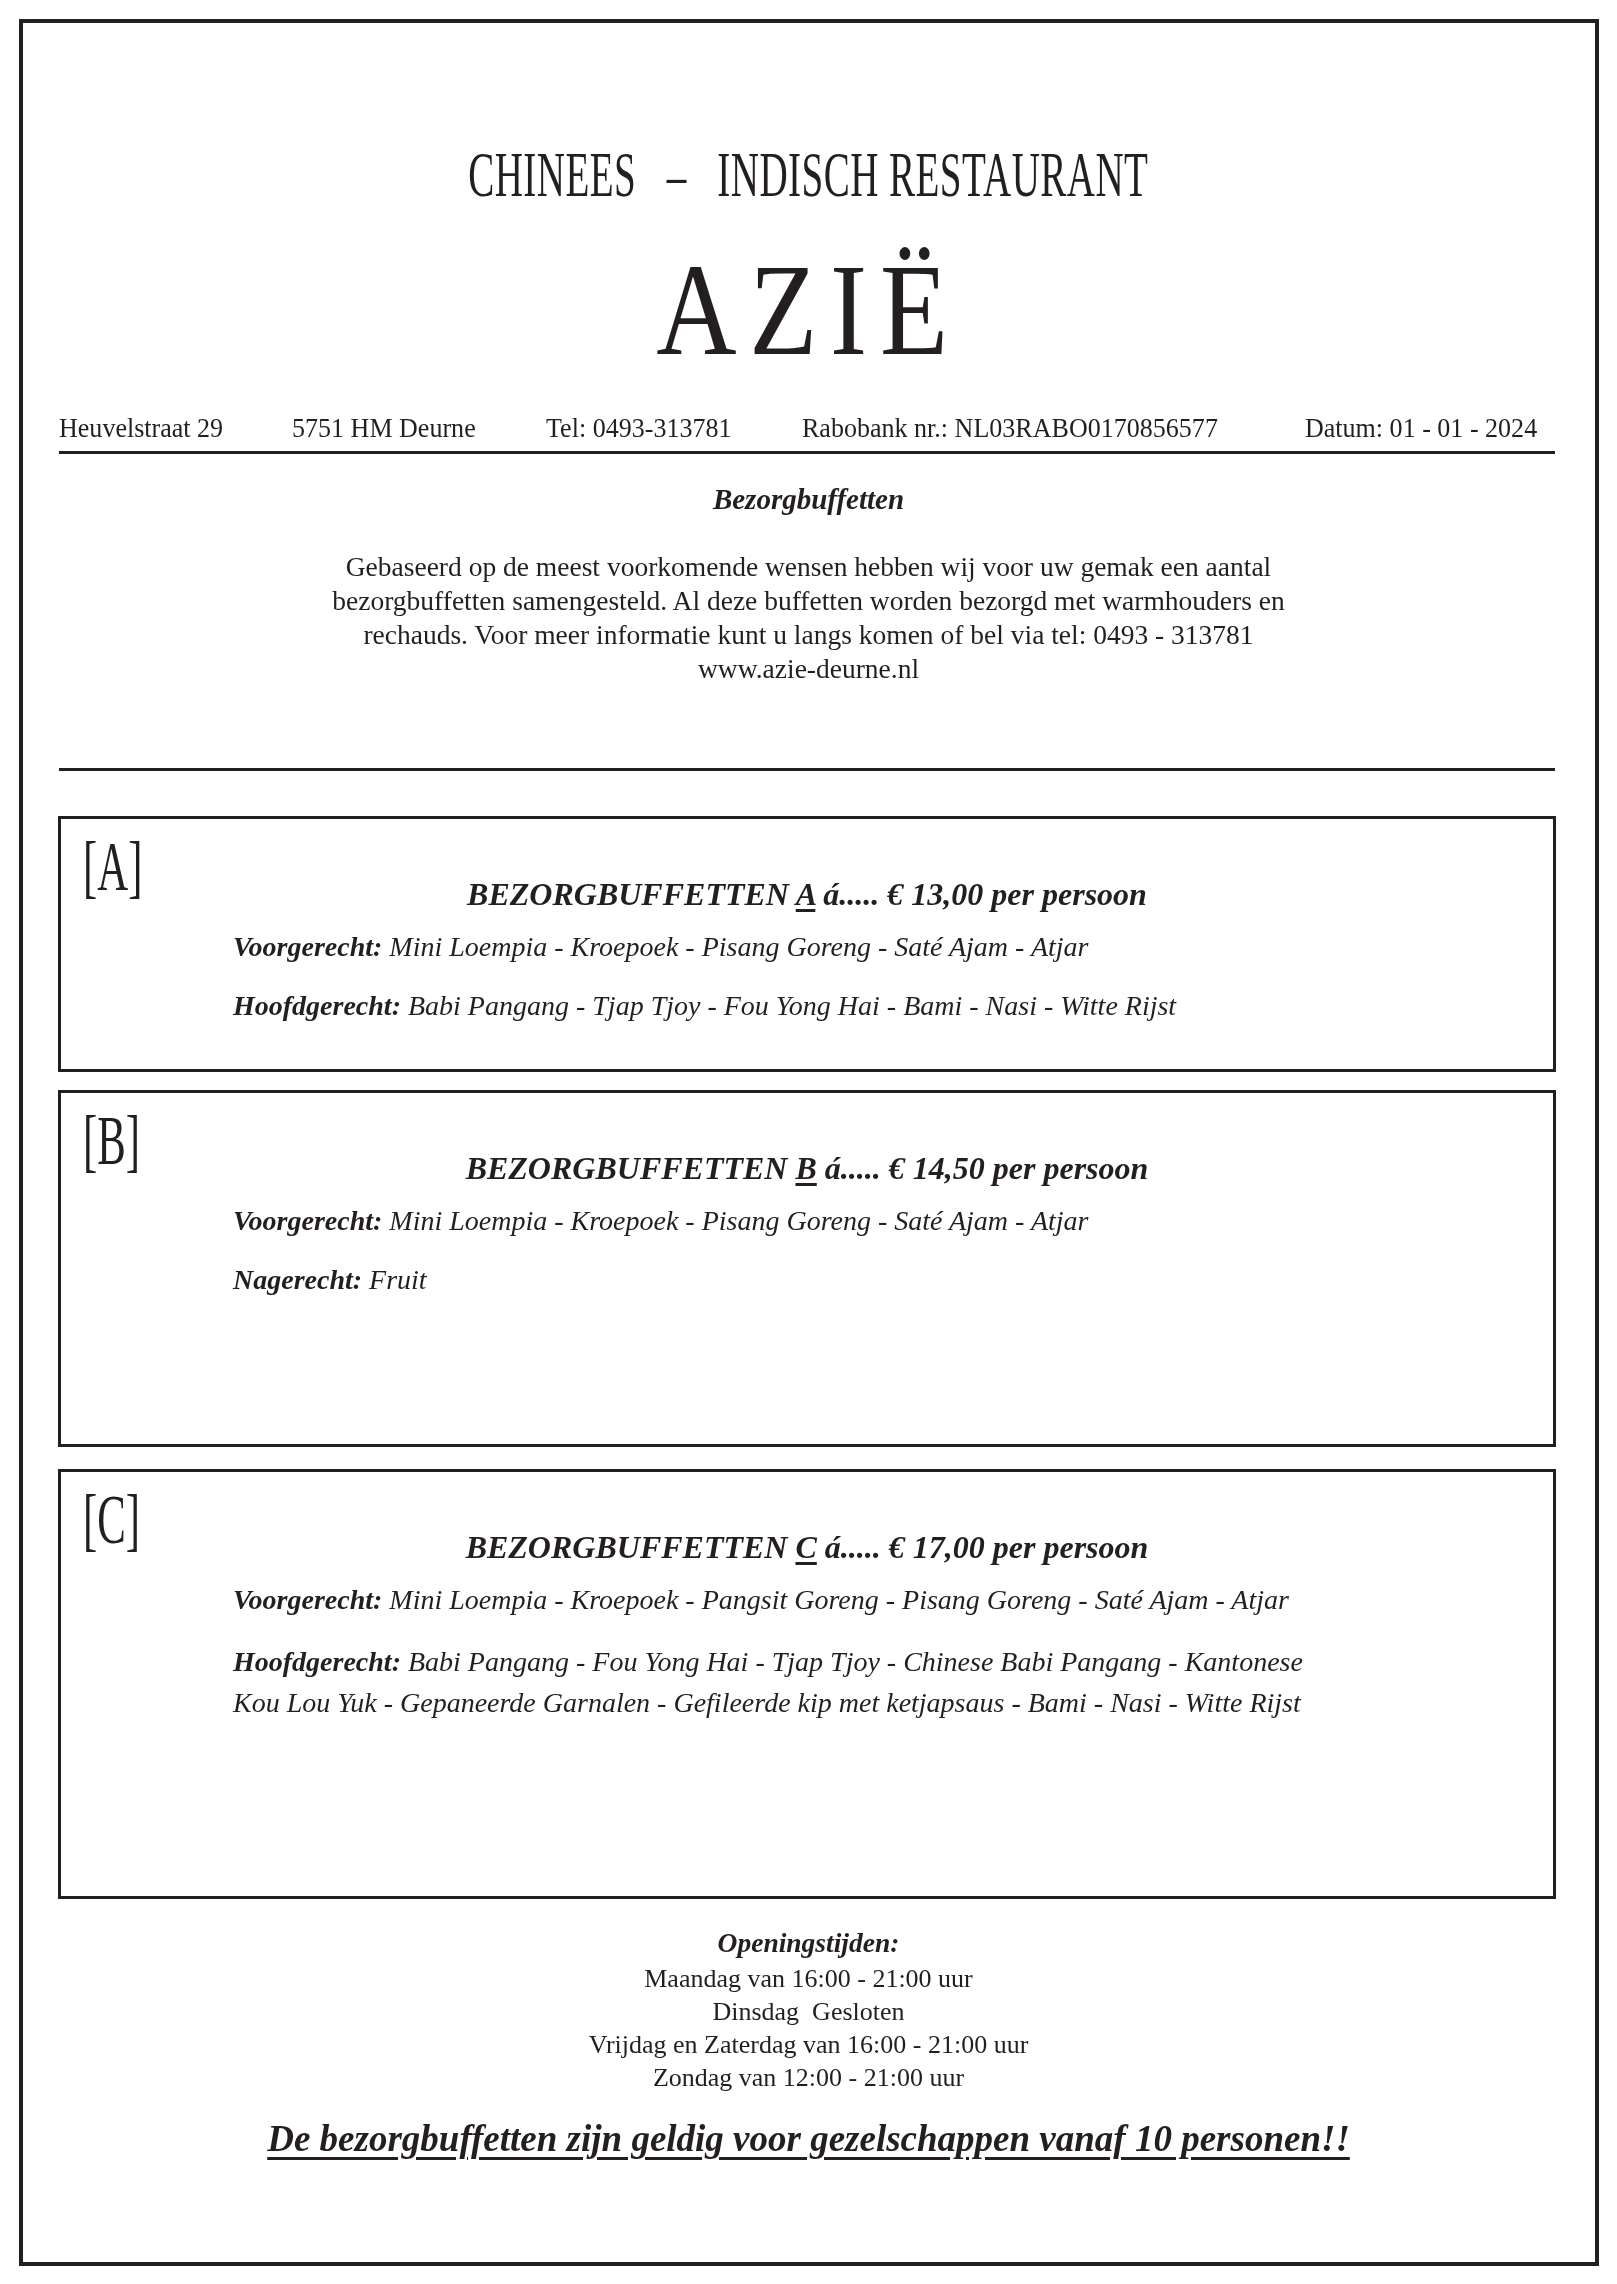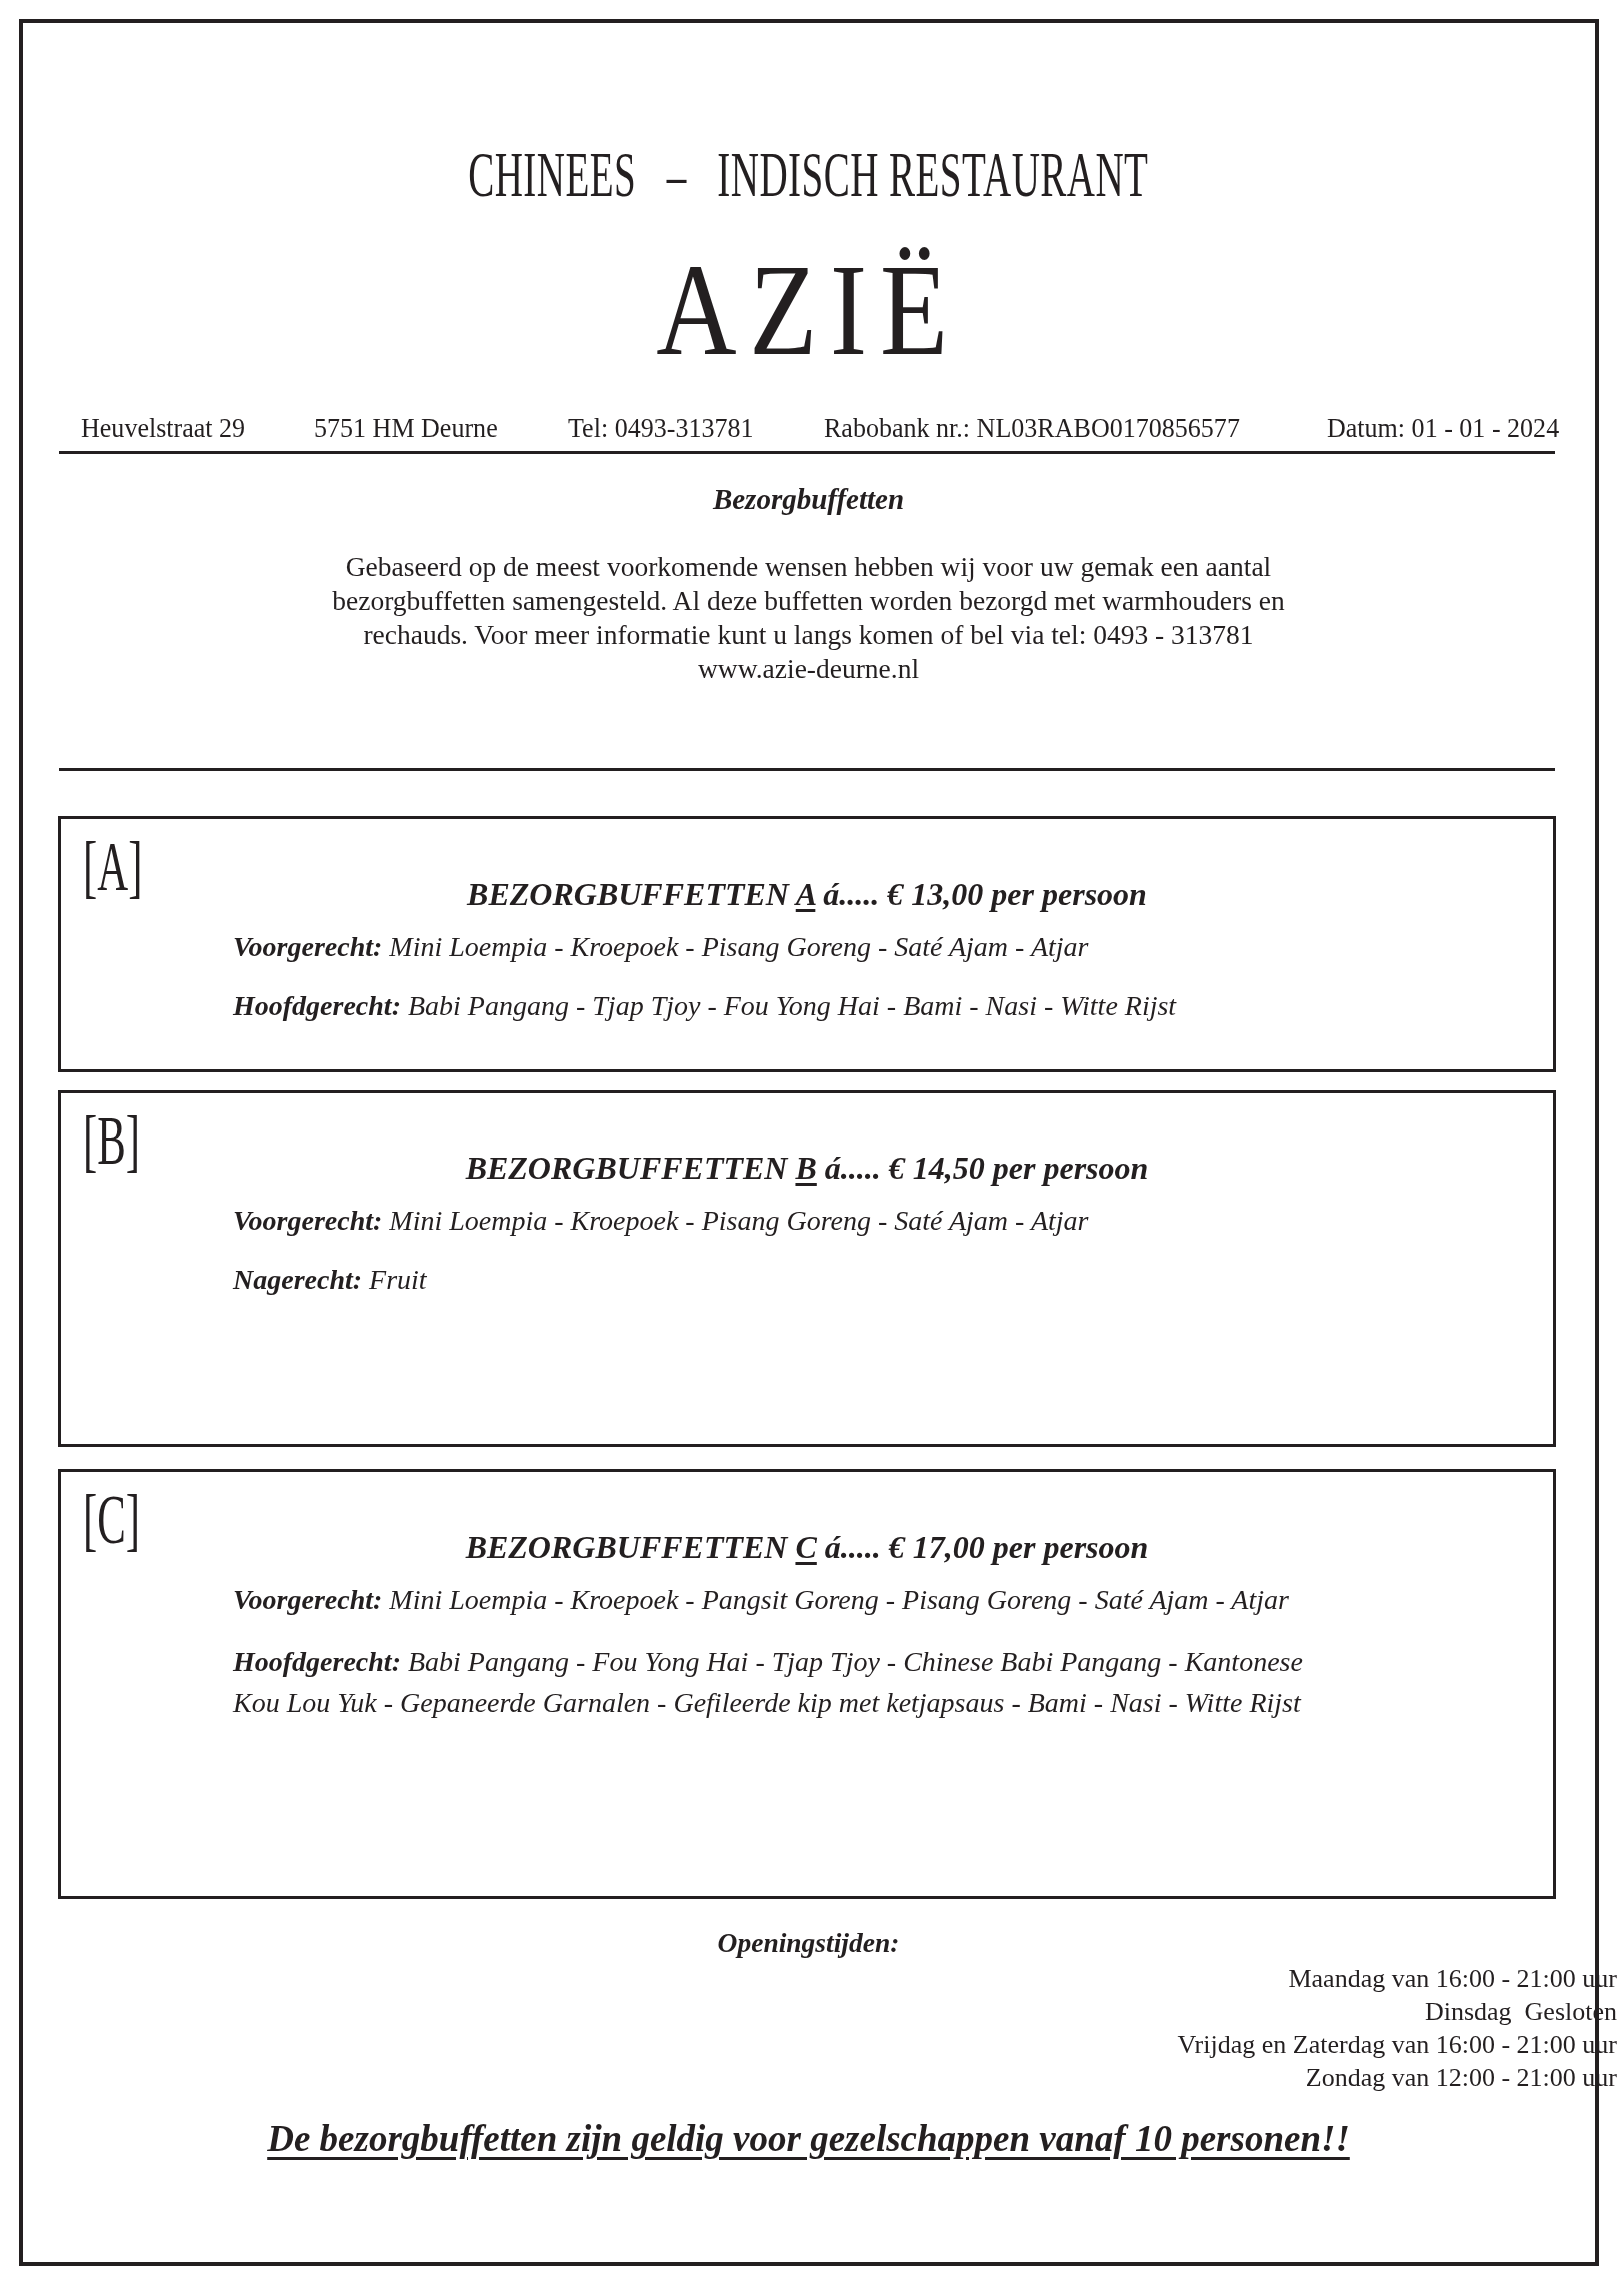--- a/index.html
+++ b/index.html
@@ -9,21 +9,21 @@
   .frame { left: 18.6px; top: 18.6px; width: 1580px; height: 2247px;
            border: 4.1px solid #231f20; box-sizing: border-box; }
   .center { left: 0; width: 1617px; text-align: center; }
 
   .subtitle { top: 144px; font-size: 63px; letter-spacing: 0.7px; font-weight: normal;
               transform: scaleX(0.62); transform-origin: 808px 0; white-space: pre; line-height: 1; }
   .brand { top: 244px; font-size: 131px; letter-spacing: 15px; line-height: 1;
            transform: scaleX(0.85); transform-origin: 808px 0; }
 
   .infobar { left: 59px; top: 414px; width: 1496px; display: flex; justify-content: space-between;
-             font-size: 28px; white-space: nowrap; line-height: 1; margin-left: 22px; }
+             font-size: 28px; white-space: nowrap; line-height: 1; }
   .infobar span { transform: scaleX(0.93); transform-origin: left; display: inline-block; }
   .rule1 { left: 59px; top: 451px; width: 1496px; height: 3.4px; background: #231f20; }
 
   .section-heading { top: 485px; font-size: 29px; font-weight: bold; font-style: italic; line-height: 1; }
   .intro { top: 550px; font-size: 27.5px; line-height: 34px; }
   .intro div { white-space: nowrap; }
 
   .rule2 { left: 59px; top: 768px; width: 1496px; height: 3.4px; background: #231f20; }
 
   .box { left: 58px; width: 1498px; border: 3.4px solid #231f20; box-sizing: border-box; }
@@ -35,21 +35,21 @@
          transform: scaleX(0.62); transform-origin: left top; white-space: nowrap; font-weight: normal; }
   .box-title { position: absolute; left: 0; width: 100%; text-align: center; top: 41px;
                font-size: 32px; font-weight: bold; font-style: italic; white-space: nowrap; line-height: 1; margin-top: 18px; }
   .box-title u { text-decoration-thickness: 2.7px; text-underline-offset: 4.1px; }
   .courses { position: absolute; left: 172px; top: 110px; width: 1272px; font-size: 28px; line-height: 36px; }
   .course { margin-bottom: 23.4px; font-style: italic; }
   .course .lbl { font-weight: bold; }
 
   .hours-title { top: 1929px; font-size: 27.5px; font-weight: bold; font-style: italic; line-height: 1; }
   .hours { top: 1962px; font-size: 26px; line-height: 33px; }
-  .hours div { white-space: pre; text-align: right; }
+  .hours div { white-space: pre; }
 
   .footer-note { top: 2120px; font-size: 37px; font-weight: bold; font-style: italic; line-height: 1;
                  white-space: nowrap; }
   .footer-note span { text-decoration: underline; text-decoration-thickness: 3.4px; text-underline-offset: 5.5px; }
 </style>
 </head>
 <body>
 
 <div class="abs frame"></div>
 

